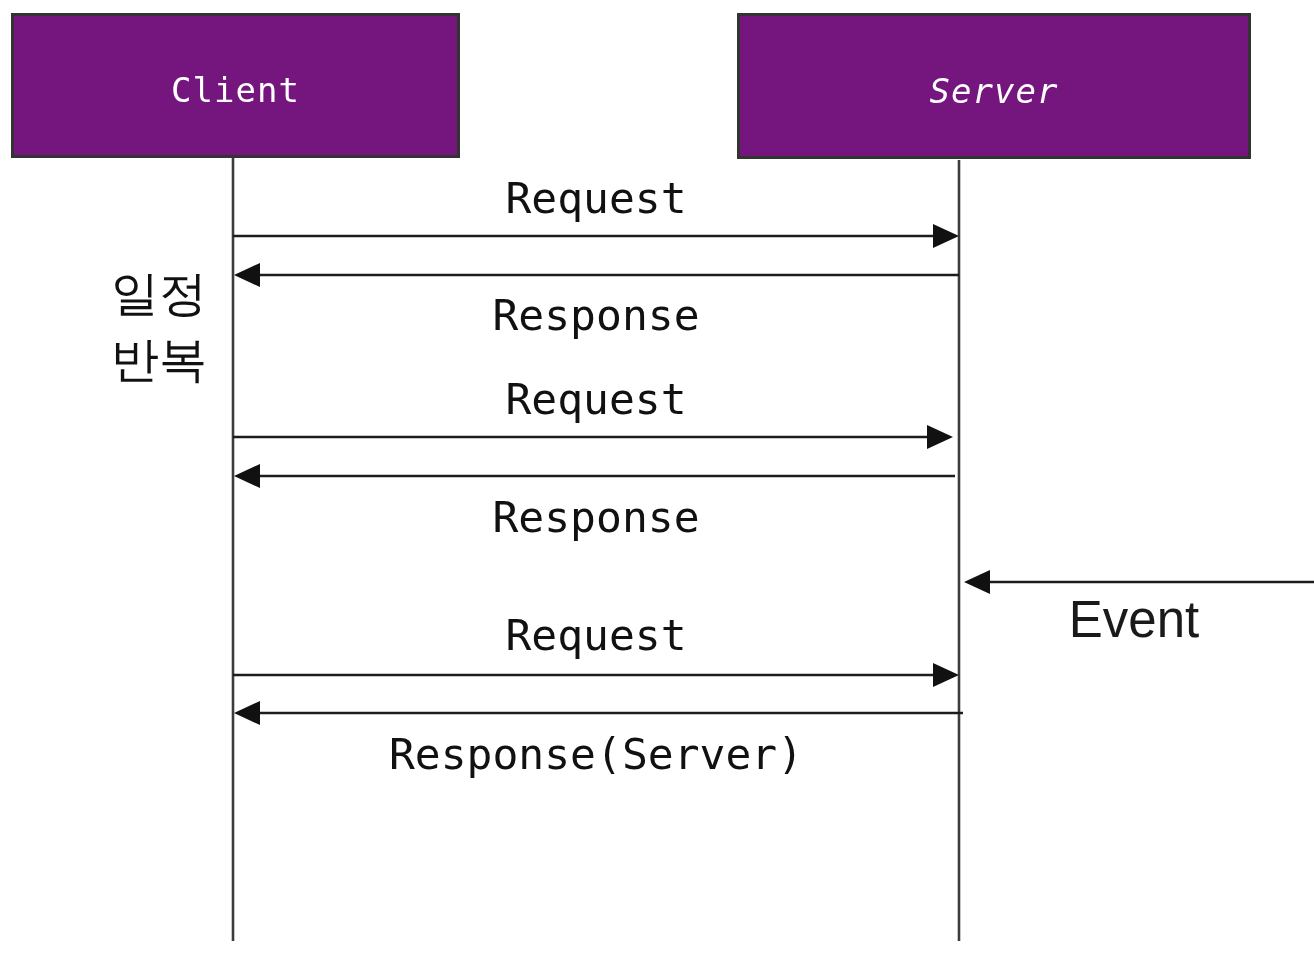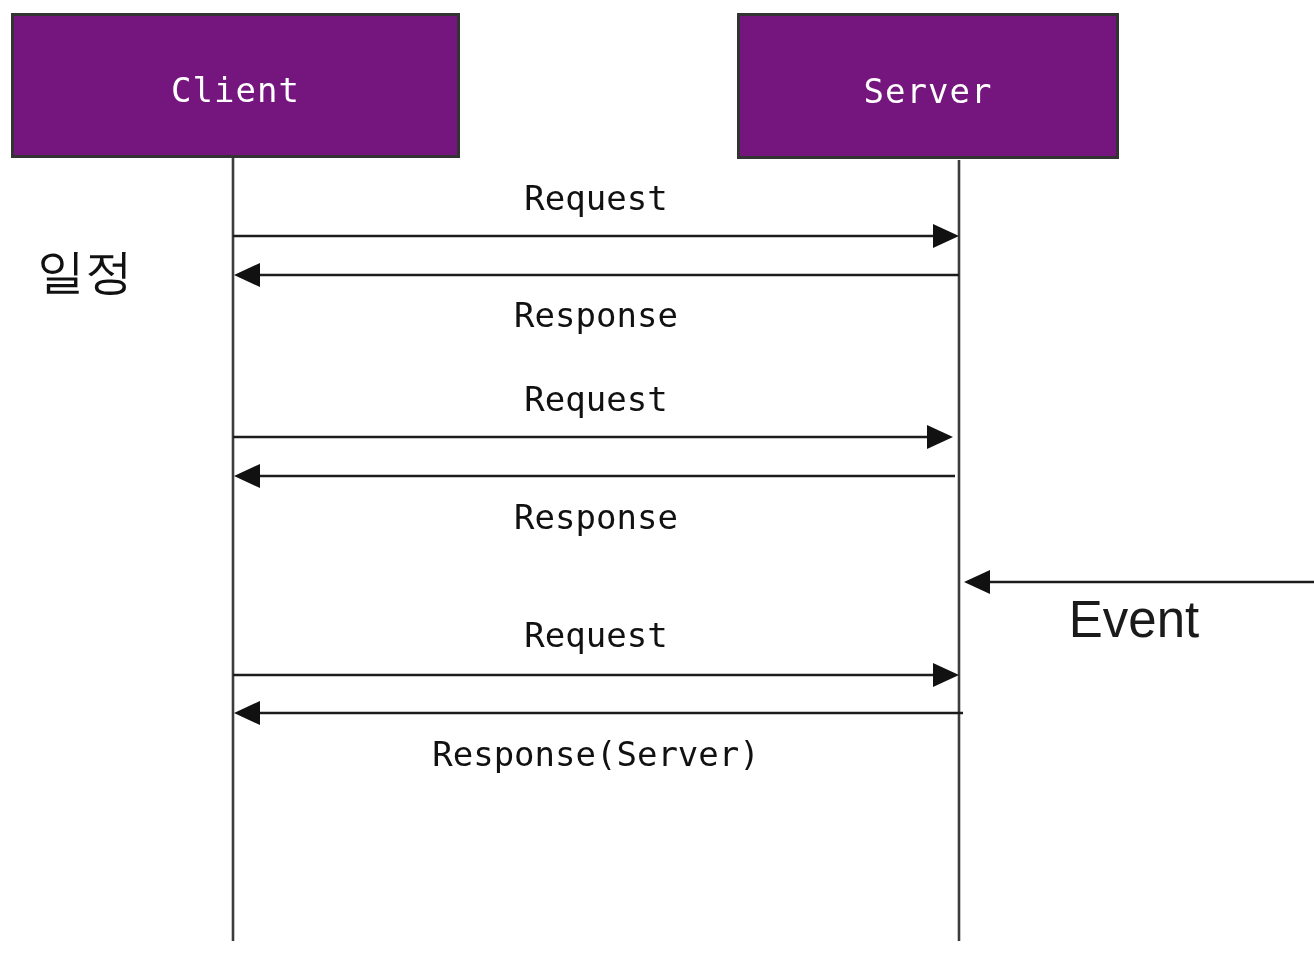--- a/index.html
+++ b/index.html
@@ -25,39 +25,39 @@
     justify-content: center;
   }
   .actor-box .actor-label {
     color: #ffffff;
     font-size: 34px;
     font-family: "DejaVu Sans Mono", "Liberation Mono", monospace;
     letter-spacing: 1px;
     margin-top: 9px;
   }
   #client-box { left: 11px; top: 13px; width: 449px; height: 145px; }
-  #server-box { left: 737px; top: 13px; width: 382px; height: 146px; }
+  #server-box { left: 737px; top: 13px; width: 514px; height: 146px; font-style: italic; }
 
   .arrow-layer {
     position: absolute;
     left: 0;
     top: 0;
     width: 1314px;
     height: 958px;
   }
   .arrow-layer line { stroke: #1c1c1c; stroke-width: 2.5; }
   .arrow-layer .lifeline { stroke: #3c3c3c; stroke-width: 2.6; }
   .arrow-layer polygon { fill: #111111; }
 
   .msg-label {
     position: absolute;
     left: 233px;
     width: 726px;
     text-align: center;
-    font-size: 34px;
+    font-size: 43px;
     line-height: 36px;
     color: #111111;
     font-family: "DejaVu Sans Mono", "Liberation Mono", monospace;
     white-space: nowrap;
   }
   #msg-label-0 { top: 180px; }
   #msg-label-1 { top: 297px; }
   #msg-label-2 { top: 381px; }
   #msg-label-3 { top: 499px; }
   #msg-label-5 { top: 617px; }
@@ -72,23 +72,23 @@
     font-size: 51px;
     line-height: 44px;
     color: #1a1a1a;
     font-family: "Liberation Sans", "DejaVu Sans", sans-serif;
     white-space: nowrap;
   }
 
   .annotation {
     position: absolute;
     left: 37px;
-    top: 239px;
+    top: 261px;
     width: 170px;
-    text-align: left;
+    text-align: right;
     font-size: 48px;
     line-height: 66px;
     color: #111111;
     font-family: "Liberation Sans", "DejaVu Sans", sans-serif;
   }
   .annotation .annotation-line { display: block; }
 </style>
 </head>
 <body>
 
@@ -144,15 +144,16 @@
   <div class="msg-label" id="msg-label-0">Request</div>
   <div class="msg-label" id="msg-label-1">Response</div>
   <div class="msg-label" id="msg-label-2">Request</div>
   <div class="msg-label" id="msg-label-3">Response</div>
   <div class="event-label">Event</div>
   <div class="msg-label" id="msg-label-5">Request</div>
   <div class="msg-label" id="msg-label-6">Response(Server)</div>
 
   <div class="annotation">
     <span class="annotation-line">일정</span>
+    <span class="annotation-line">반복</span>
   </div>
 
 </div>
 
 </body></html>

